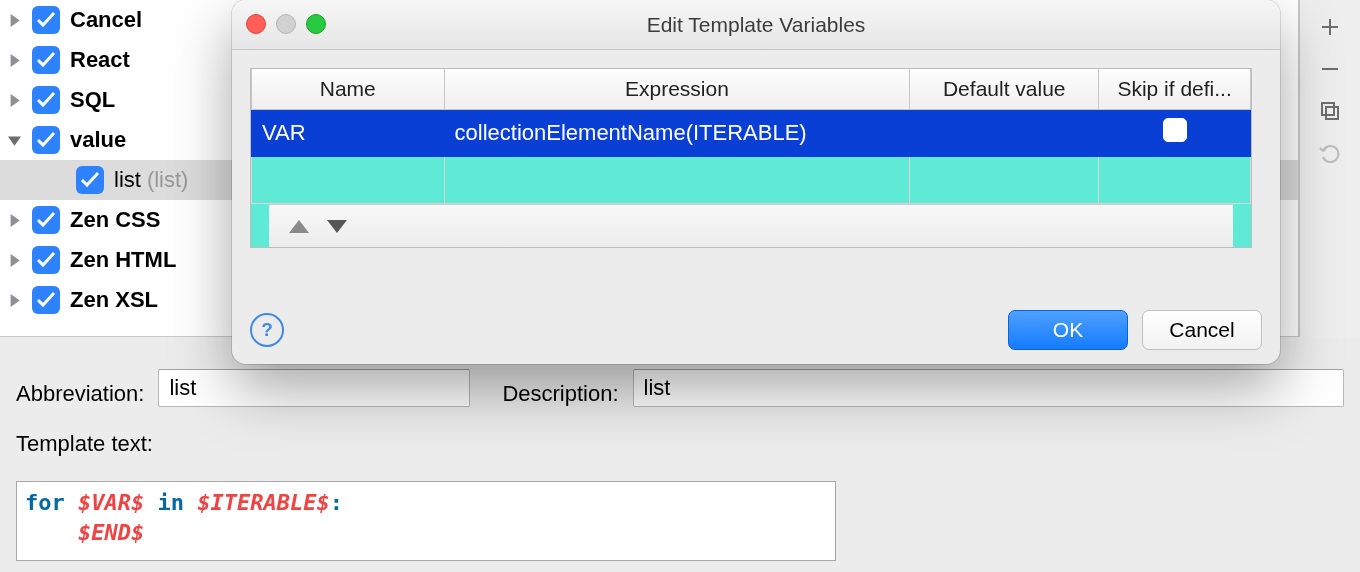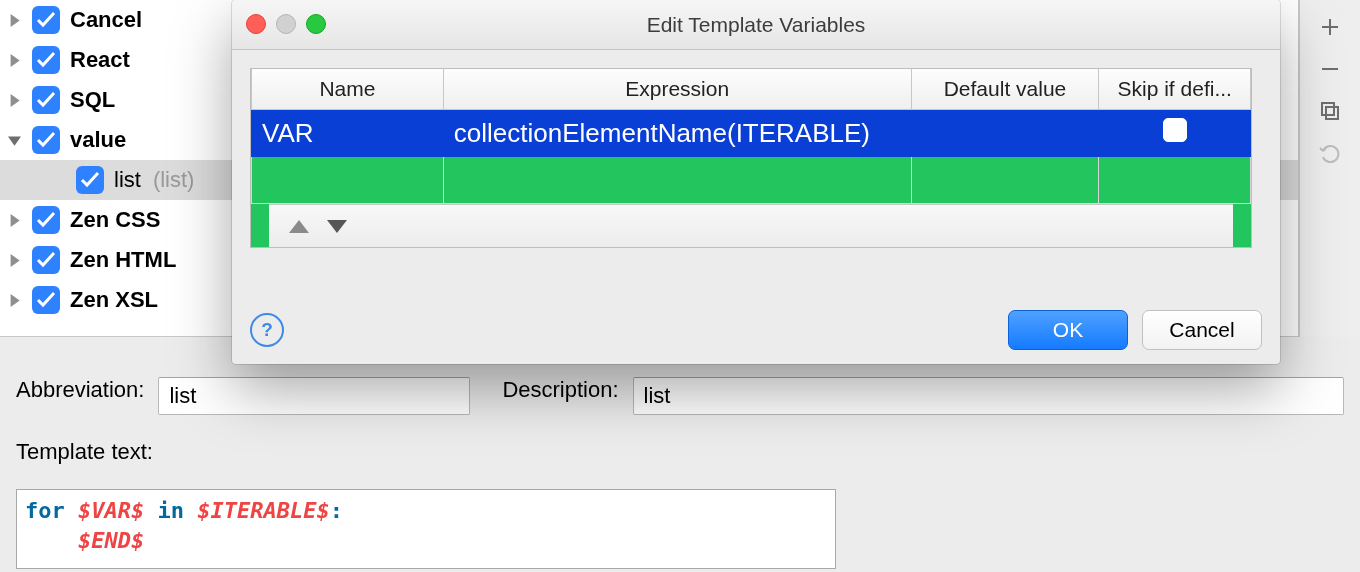--- a/index.html
+++ b/index.html
@@ -5,50 +5,50 @@
 html,body{margin:0;padding:0;width:1360px;height:572px;font-family:"Helvetica Neue",Arial,sans-serif;font-size:20px;color:#000;background:#ececec;overflow:hidden}
 
 .tree-area{position:absolute;left:0;top:0;width:1298px;height:336px;background:#fff;border-bottom:1px solid #c8c8c8;border-right:1px solid #c8c8c8}
 .tree-row{display:flex;align-items:center;height:40px;font-size:22px;font-weight:700;color:#000}
 .tree-row.nonbold{font-weight:400}
 .arrow{width:28px;display:flex;align-items:center;justify-content:center;color:#8e8e93}
 .arrow svg{width:13px;height:13px}
 .cbx{flex:0 0 auto;width:28px;height:28px;margin:0 10px 0 4px;border-radius:6px;background:#2f82ff;position:relative}
 .cbx svg{position:absolute;left:4px;top:5px;width:20px;height:18px;stroke:#fff;stroke-width:3;fill:none}
 .tree-row.sel{background:#dcdcdc}
-.tree-row .sub{color:#999;font-weight:400;margin-left:12px}
+.tree-row .sub{color:#999;font-weight:400;margin-left:6px}
 .indent{width:36px}
 
 .right-tool{position:absolute;right:0;top:0;width:60px;height:336px;background:#eee;border-left:1px solid #c8c8c8;display:flex;flex-direction:column;align-items:center;padding-top:6px}
 .right-tool .btn{width:50px;height:42px;display:flex;align-items:center;justify-content:center;color:#6e6e6e}
 .right-tool .btn.dis{color:#bdbdbd}
 
 .lower{position:absolute;left:0;top:337px;width:1360px;height:235px;background:#ececec;padding:12px 16px 0 16px;box-sizing:border-box}
-.form-row{display:flex;align-items:flex-start;margin:28px 0 24px 0}
+.form-row{display:flex;align-items:flex-end;margin:20px 0 24px 0}
 .form-row label{font-size:22px;margin-right:14px}
 .textin{flex:1 1 auto;height:36px;border:1px solid #b8b8b8;border-top:1px solid #a3a3a3;border-radius:2px;background:#fff;padding:0 10px;font-size:22px;color:#000}
 .abbr-in{max-width:290px;margin-right:32px}
 .desc-in{flex:1}
 .tlabel{font-size:22px;margin-bottom:24px}
 .code-box{width:820px;height:80px;border:1px solid #a8a8a8;background:#fff;padding:6px 8px;font-family:Menlo,Monaco,Consolas,monospace;font-size:22px;line-height:30px;white-space:pre;box-sizing:border-box}
 .kw{color:#0369a1;font-weight:700}
 .var{color:#ef4444;font-style:italic;font-weight:700}
 
-.dialog{position:absolute;left:232px;top:0;width:1048px;height:364px;border-radius:4px;box-shadow:0 25px 60px rgba(0,0,0,.35),0 0 0 1px rgba(0,0,0,.12);background:#ececec;overflow:hidden}
+.dialog{position:absolute;left:232px;top:0;width:1048px;height:364px;border-radius:14px;box-shadow:0 25px 60px rgba(0,0,0,.35),0 0 0 1px rgba(0,0,0,.12);background:#ececec;overflow:hidden}
 .titlebar{height:49px;background:linear-gradient(#f6f6f6,#e6e6e6);border-bottom:1px solid #c5c5c5;display:flex;align-items:center;position:relative}
 .traffic{display:flex;gap:10px;position:absolute;left:14px;top:14px}
 .tl{width:18px;height:18px;border-radius:50%}
 .tl.r{background:#ff5f57;border:1px solid #e24238}
 .tl.y{background:#d1d1d1;border:1px solid #b5b5b5}
 .tl.g{background:#28c840;border:1px solid #14a625}
 .title{width:100%;text-align:center;font-size:21px;color:#3c3c3c}
-.table-wrap{margin:18px 28px 0 18px;border:1px solid #bdbdbd;background:#22c55e}
+.table-wrap{margin:18px 28px 0 18px;border:1px solid #bdbdbd;background:#5eead4}
 .table{width:100%;border-collapse:collapse}
 .table th{background:linear-gradient(#fdfdfd,#efefef);border:1px solid #c7c7c7;border-top:none;font-weight:400;font-size:21px;height:38px;color:#222}
-.table td{border:1px solid #d6d6d6;font-size:26px;height:46px;padding:0 10px;color:#000}
+.table td{border:1px solid #d6d6d6;font-size:22px;height:46px;padding:0 10px;color:#000}
 .table tr.selected td{background:#0a3fd6;color:#fff;border-color:#0a3fd6}
 .table td.ck{text-align:center}
 .ckbx{display:inline-block;width:22px;height:22px;border:1px solid #b0b0b0;border-radius:5px;background:#fff}
 .table tr.selected .ckbx{background:#fff;border-color:#fff}
 .table tr.blank td{height:46px}
 .table .c1{width:194px}
 .table .c2{width:466px}
 .table .c3{width:190px}
 .table .c4{width:150px;overflow:hidden;text-overflow:ellipsis;white-space:nowrap}
 .nav-bar{height:42px;border-top:1px solid #c8c8c8;background:linear-gradient(#f8f8f8,#ececec);display:flex;align-items:center;padding-left:20px;gap:18px;margin:0 18px}

